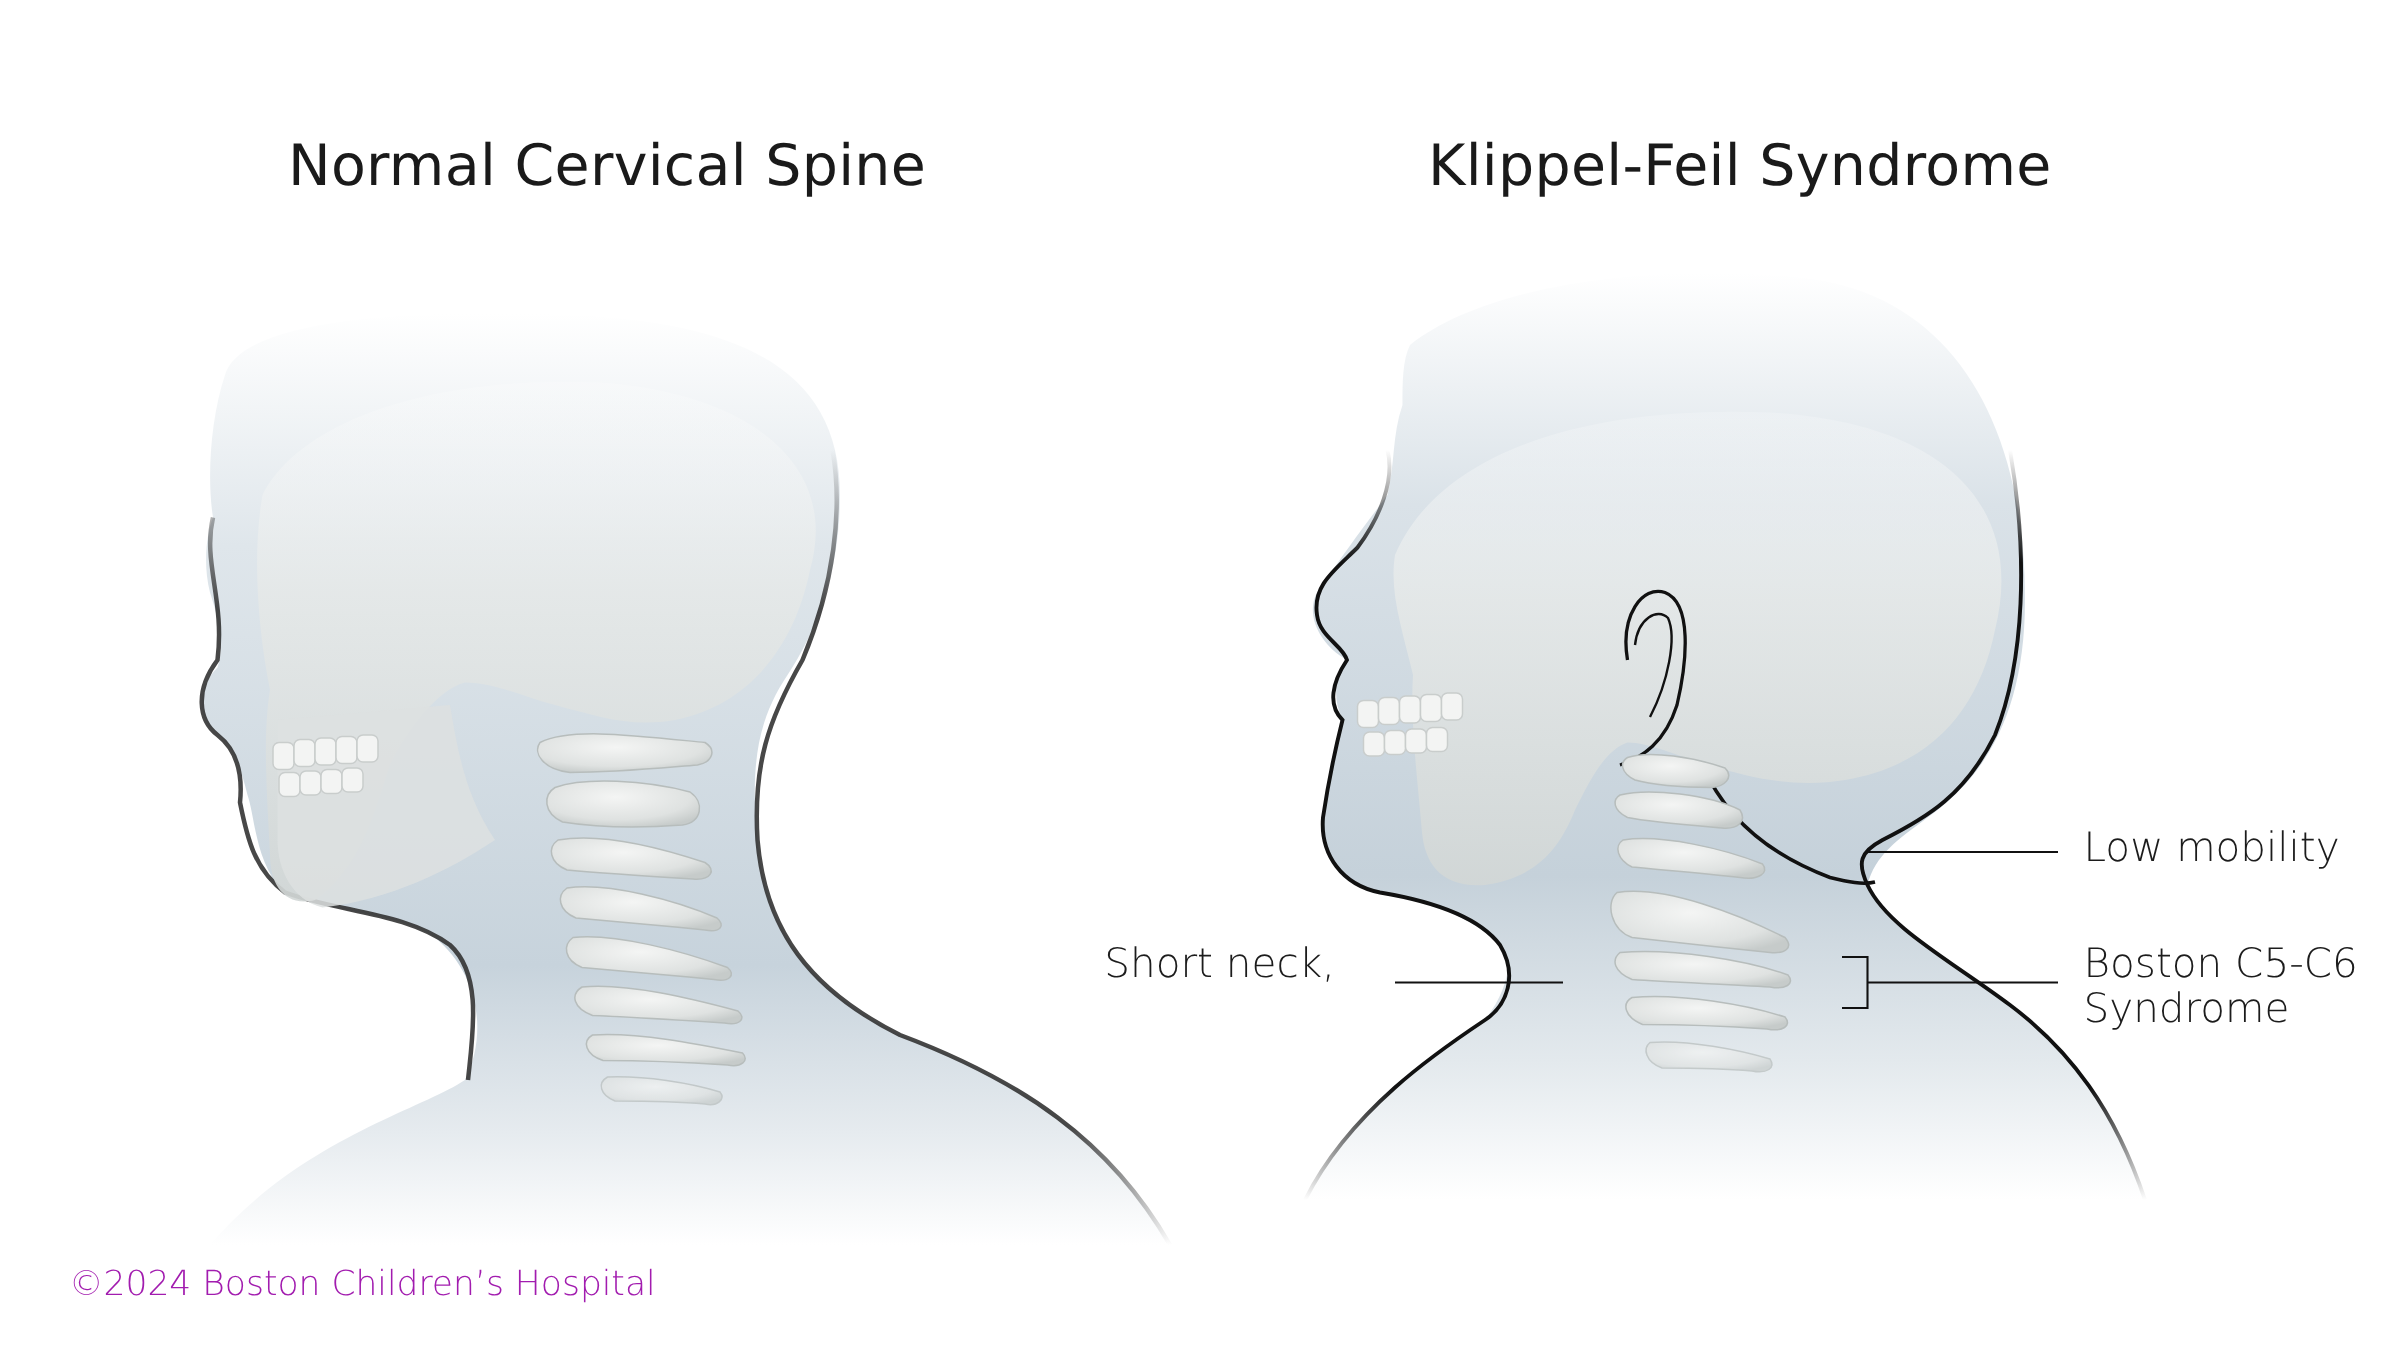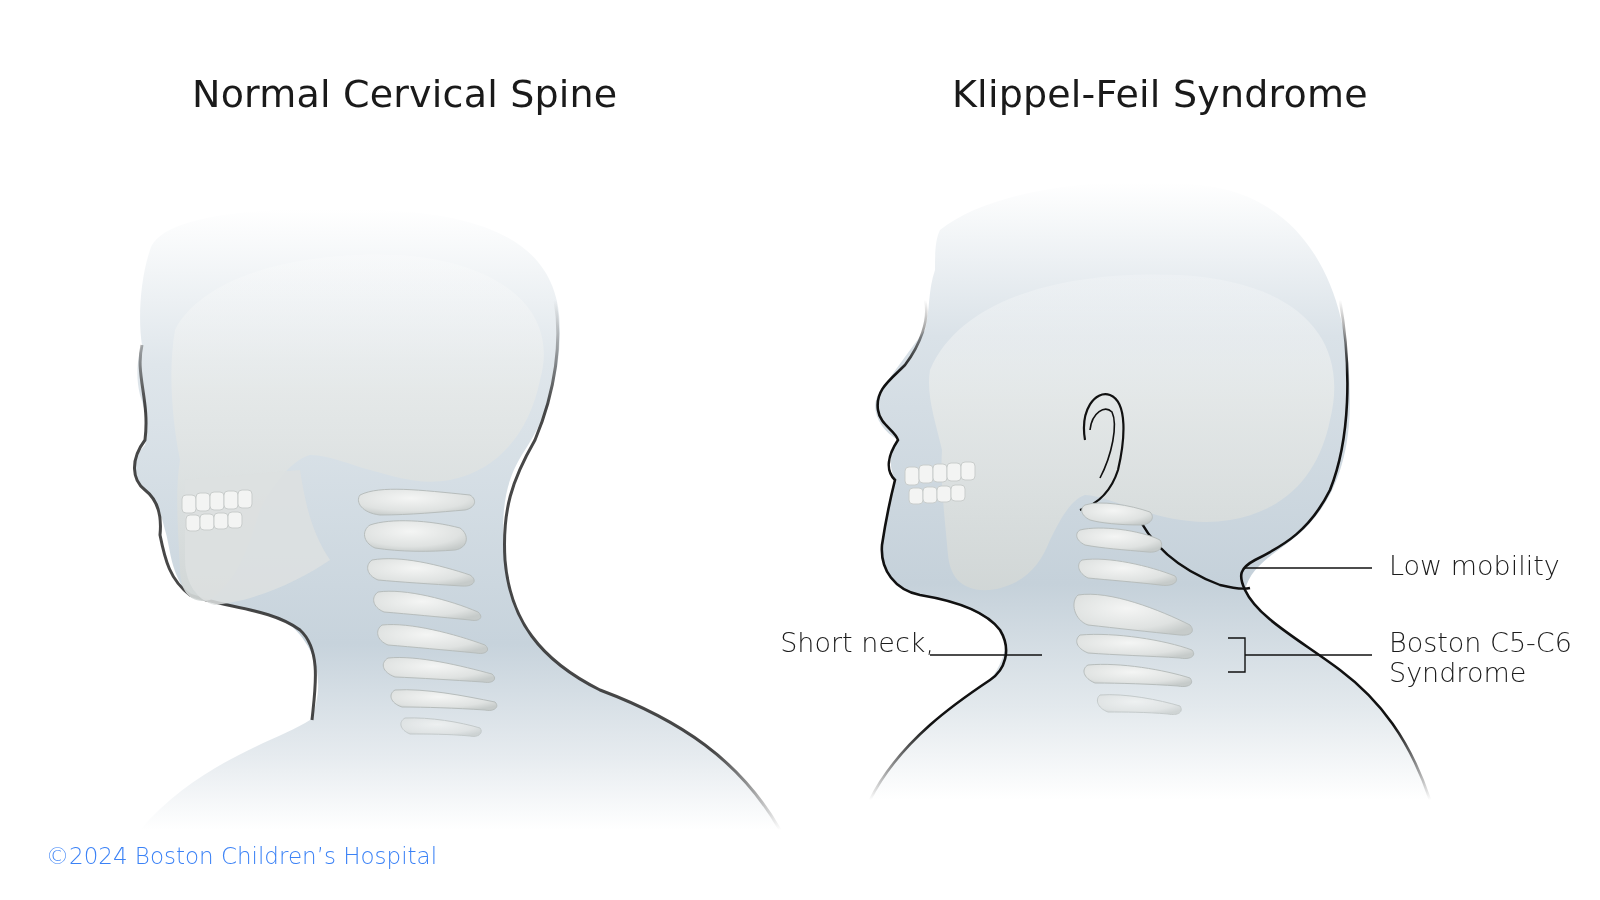--- a/index.html
+++ b/index.html
@@ -1,23 +1,23 @@
 <!DOCTYPE html>
 <html><head>
 <meta charset="utf-8">
 <style>
   html,body{margin:0;padding:0;background:#ffffff;}
   body{width:1600px;height:900px;position:relative;overflow:hidden;font-family:"DejaVu Sans","Liberation Sans",sans-serif;color:#1a1a1a;}
-  .title{position:absolute;top:72px;font-size:38px;font-weight:400;letter-spacing:0.2px;white-space:nowrap;}
+  .title{position:absolute;top:88px;font-size:38px;font-weight:400;letter-spacing:0.2px;white-space:nowrap;}
   #title-left{left:192px;}
   #title-right{left:952px;}
   svg.art{position:absolute;left:0;top:0;}
   .label{position:absolute;font-size:27px;line-height:30px;font-weight:300;color:#1c1c1c;white-space:nowrap;}
   .label.right{text-align:right;}
-  .copyright{position:absolute;left:46px;top:843px;font-size:23px;color:#3b82f6;font-weight:300;white-space:nowrap;}
+  .copyright{position:absolute;left:46px;top:843px;font-size:23px;color:#a21caf;font-weight:300;white-space:nowrap;}
 </style>
 </head>
 <body>
 
 <svg class="art" width="1600" height="900" viewBox="0 0 1600 900">
   <defs>
     <linearGradient id="skinFadeL" x1="0" y1="0" x2="0" y2="1">
       <stop offset="0" stop-color="#ffffff" stop-opacity="1"></stop>
       <stop offset="0.25" stop-color="#dfe6eb" stop-opacity="1"></stop>
       <stop offset="0.7" stop-color="#c7d3dc" stop-opacity="1"></stop>
@@ -130,17 +130,17 @@
 <div class="title" id="title-left">Normal Cervical Spine</div>
 <div class="title" id="title-right">Klippel-Feil Syndrome</div>
 
 <div class="label" style="left:1389px;top:551px;">Low mobility</div>
 
 <div class="label" style="left:1389px;top:628px;">
   <div>Boston C5-C6</div>
   <div>Syndrome</div>
 </div>
 
-<div class="label right" style="right:666px;top:628px;">
+<div class="label right" style="right:710px;top:628px;">
   <div>Short neck,</div>
 </div>
 
 <div class="copyright">©2024 Boston Children’s Hospital</div>
 
 </body></html>

